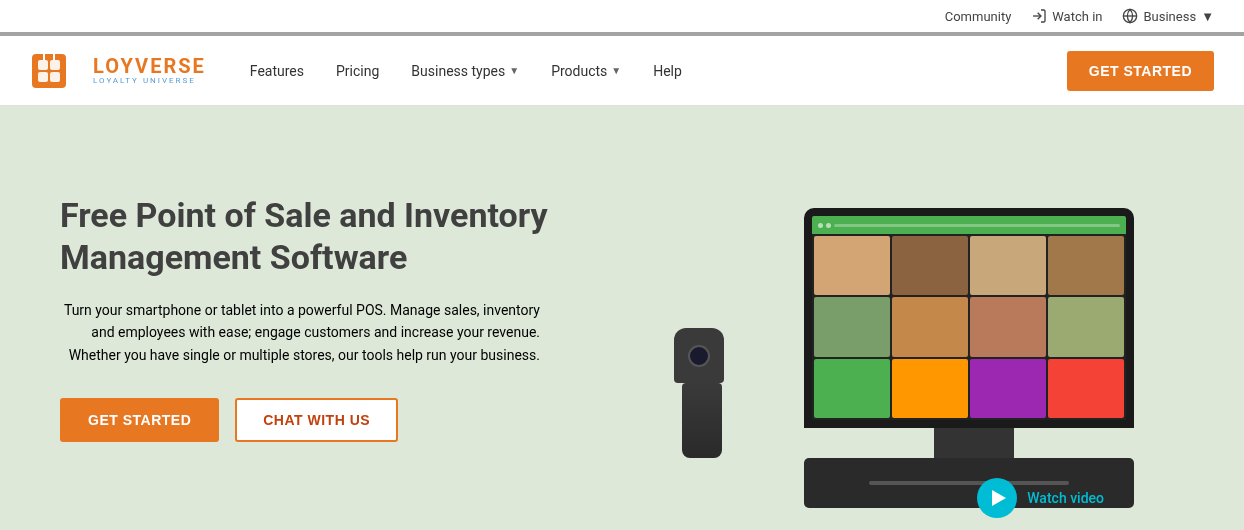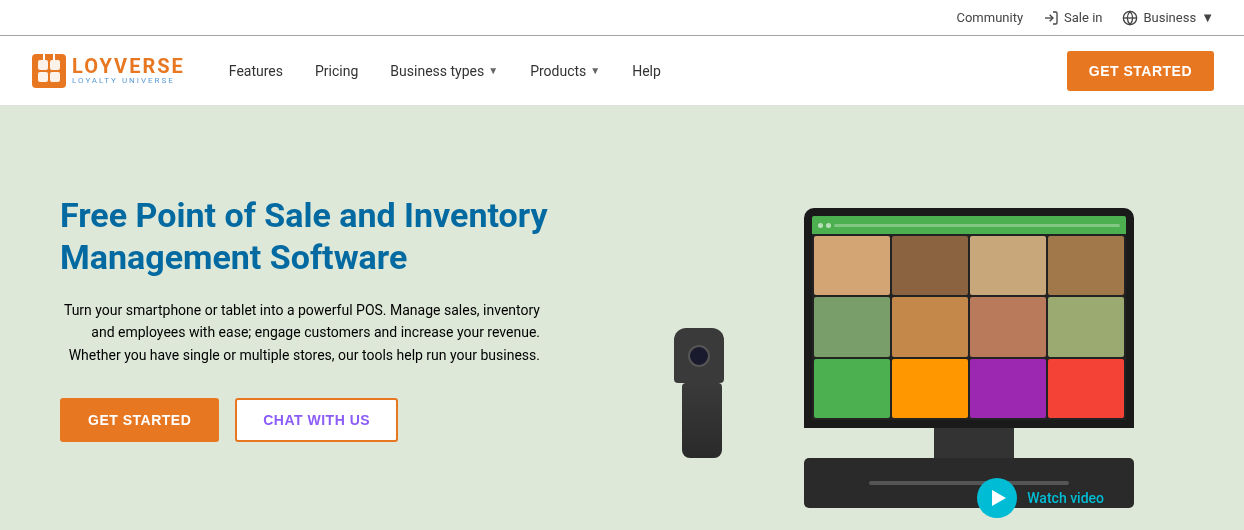--- a/index.html
+++ b/index.html
@@ -1,21 +1,21 @@
 <!DOCTYPE html>
 <html><head>
   <meta charset="utf-8">
   <style>
     * { margin: 0; padding: 0; box-sizing: border-box; }
     body { font-family: 'Roboto', Arial, sans-serif; background: #f0f0f0; width: 1244px; }
 
     
     .top-bar {
       background: #fff;
-      border-bottom: 1px solid #a3a3a3;
+      border-bottom: 4px solid #a3a3a3;
       display: flex;
       justify-content: flex-end;
       align-items: center;
       padding: 0 30px;
       height: 36px;
       gap: 20px;
     }
     .top-bar-item {
       display: flex;
       align-items: center;
@@ -31,21 +31,21 @@
       background: #fff;
       border-bottom: 1px solid #e0e0e0;
       display: flex;
       align-items: center;
       padding: 0 30px;
       height: 70px;
     }
     .logo {
       display: flex;
       align-items: center;
-      gap: 4px;
+      gap: 25px;
       margin-right: 30px;
       text-decoration: none;
     }
     .logo-icon {
       width: 38px;
       height: 38px;
     }
     .logo-text {
       display: flex;
       flex-direction: column;
@@ -107,21 +107,21 @@
       position: relative;
       overflow: hidden;
     }
     .hero-content {
       max-width: 520px;
       z-index: 2;
     }
     .hero-title {
       font-size: 34px;
       font-weight: 700;
-      color: #0369a1;
+      color: #404040;
       line-height: 1.25;
       margin-bottom: 20px;
     }
     .hero-desc {
       font-size: 14px;
       color: #000000;
       line-height: 1.6;
       margin-bottom: 32px;
       max-width: 480px;
       text-align: right;
@@ -137,21 +137,21 @@
       border: none;
       padding: 14px 28px;
       font-size: 14px;
       font-weight: 700;
       cursor: pointer;
       border-radius: 3px;
       letter-spacing: 0.5px;
     }
     .btn-secondary {
       background: #fff;
-      color: #8b5cf6;
+      color: #c2410c;
       border: 2px solid #e87722;
       padding: 12px 26px;
       font-size: 14px;
       font-weight: 700;
       cursor: pointer;
       border-radius: 3px;
       letter-spacing: 0.5px;
     }
     .hero-image {
       position: absolute;
@@ -343,21 +343,21 @@
 <div class="top-bar">
   <div class="top-bar-item">
     <span>Community</span>
   </div>
   <div class="top-bar-item">
     <svg viewBox="0 0 24 24" fill="none" stroke="#444" stroke-width="2">
       <path d="M15 3h4a2 2 0 0 1 2 2v14a2 2 0 0 1-2 2h-4"></path>
       <polyline points="10 17 15 12 10 7"></polyline>
       <line x1="15" y1="12" x2="3" y2="12"></line>
     </svg>
-    <span>Sale in</span>
+    <span>Watch in</span>
   </div>
   <div class="top-bar-item">
     <svg viewBox="0 0 24 24" fill="none" stroke="#444" stroke-width="2">
       <circle cx="12" cy="12" r="10"></circle>
       <line x1="2" y1="12" x2="22" y2="12"></line>
       <path d="M12 2a15.3 15.3 0 0 1 4 10 15.3 15.3 0 0 1-4 10 15.3 15.3 0 0 1-4-10 15.3 15.3 0 0 1 4-10z"></path>
     </svg>
     <span>Business</span>
     <span class="chevron">▼</span>
   </div>

